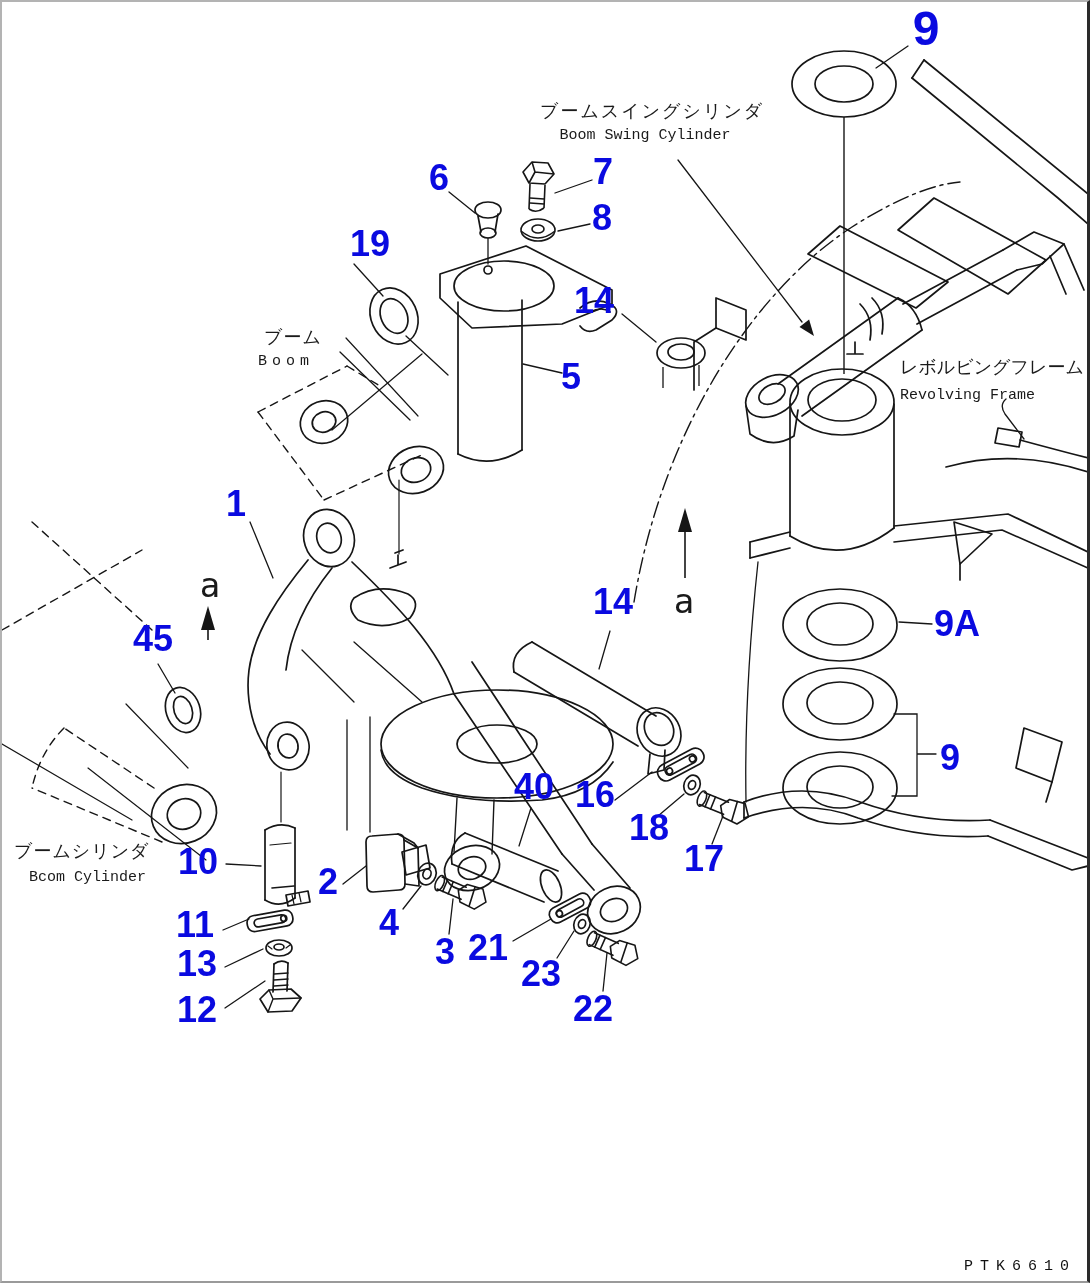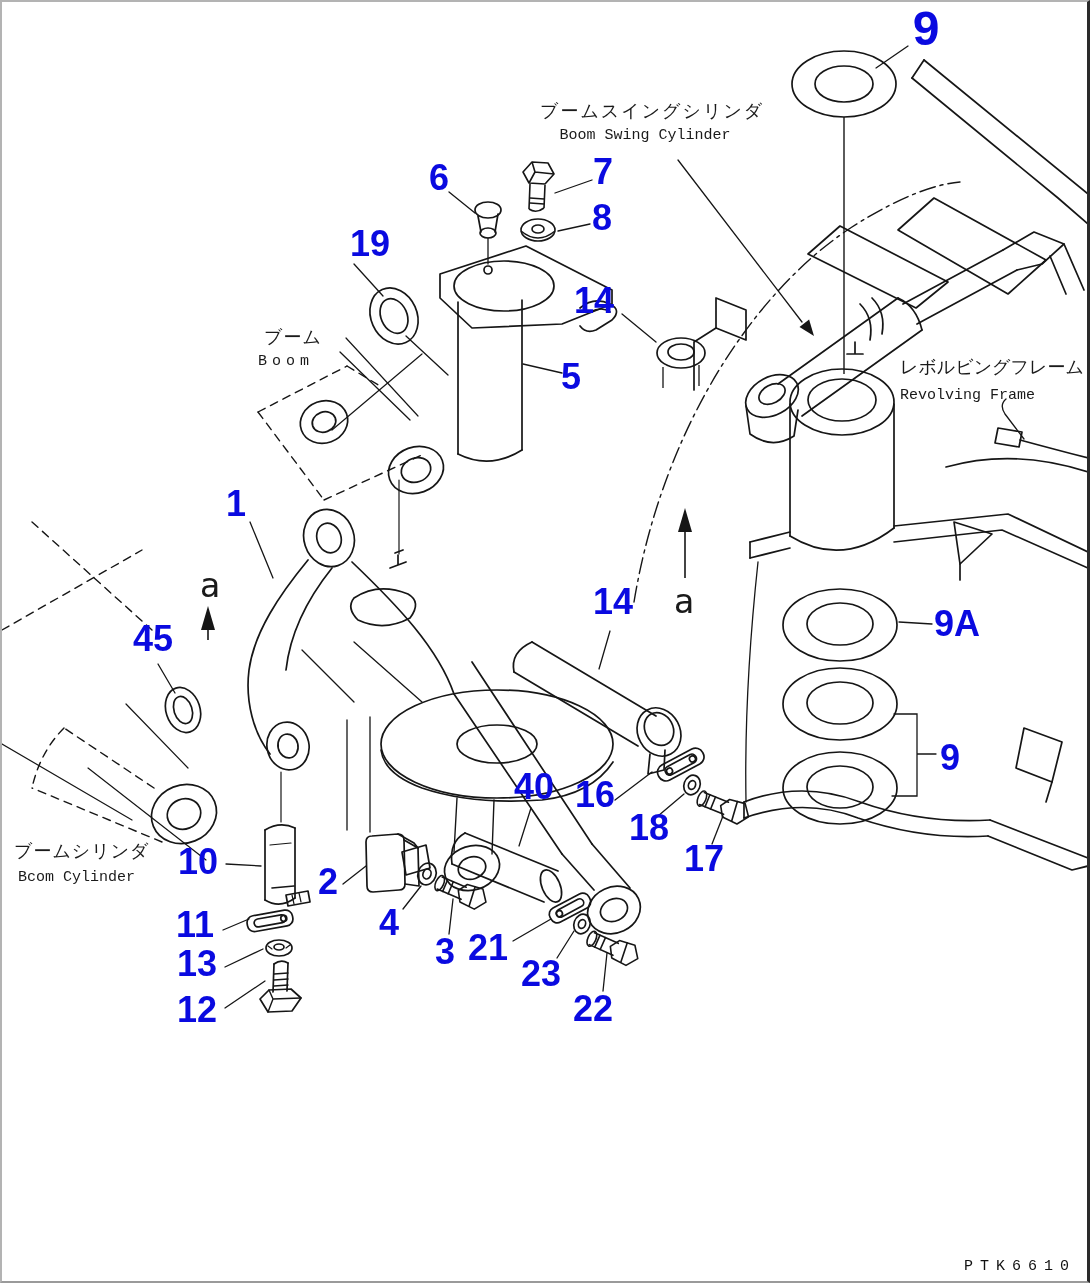--- a/index.html
+++ b/index.html
@@ -343,21 +343,21 @@
   <div class="lbl jp center" style="left:538px;top:100px;width:212px;">ブームスイングシリンダ</div>
   <div class="lbl en center" style="left:518px;top:126px;width:250px;">Boom Swing Cylinder</div>
 
   <div class="lbl jp" style="left:262px;top:326px;letter-spacing:1px;">ブーム</div>
   <div class="lbl en" style="left:256px;top:352px;letter-spacing:5px;">Boom</div>
 
   <div class="lbl jp" style="left:898px;top:356px;letter-spacing:0px;">レボルビングフレーム</div>
   <div class="lbl en" style="left:898px;top:386px;">Revolving Frame</div>
 
   <div class="lbl jp" style="left:12px;top:840px;letter-spacing:1px;">ブームシリンダ</div>
-  <div class="lbl en" style="left:0px;top:868px;padding-left:16px;">Bcom Cylinder</div>
+  <div class="lbl en" style="left:11px;top:868px;padding-left:16px;">Bcom Cylinder</div>
 
   <div class="viewmark" style="left:208px;top:583px;">a</div>
   <div class="viewmark" style="left:682px;top:599px;">a</div>
 
   <div class="drawno" style="left:962px;top:1256px;">PTK6610</div>
 
   <div style="position:absolute;left:0;top:0;width:100%;height:100%;pointer-events:none;">
       <div class="callout" style="left: 924px; top: 26px; font-size: 48px;">9</div>
       <div class="callout" style="left: 437px; top: 176px;">6</div>
       <div class="callout" style="left: 601px; top: 170px;">7</div>

